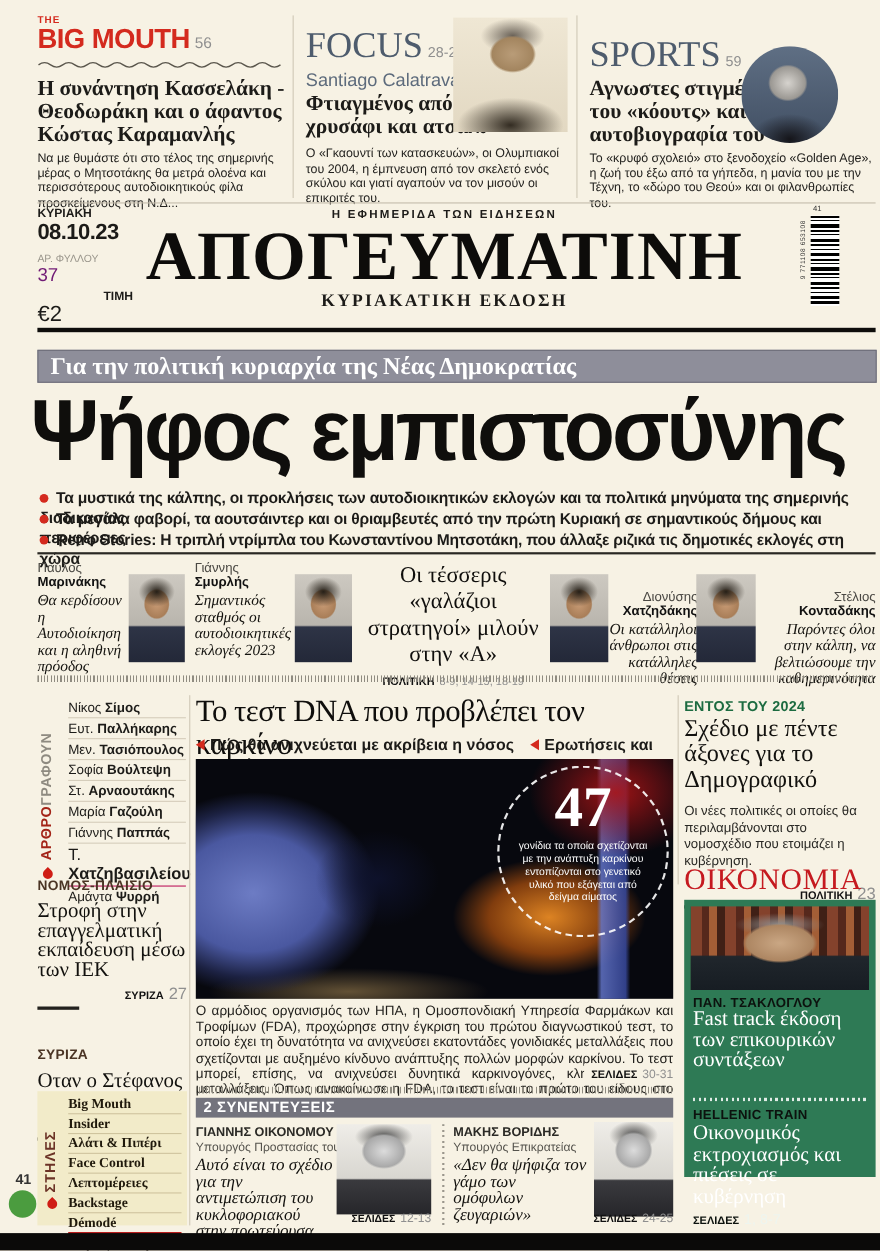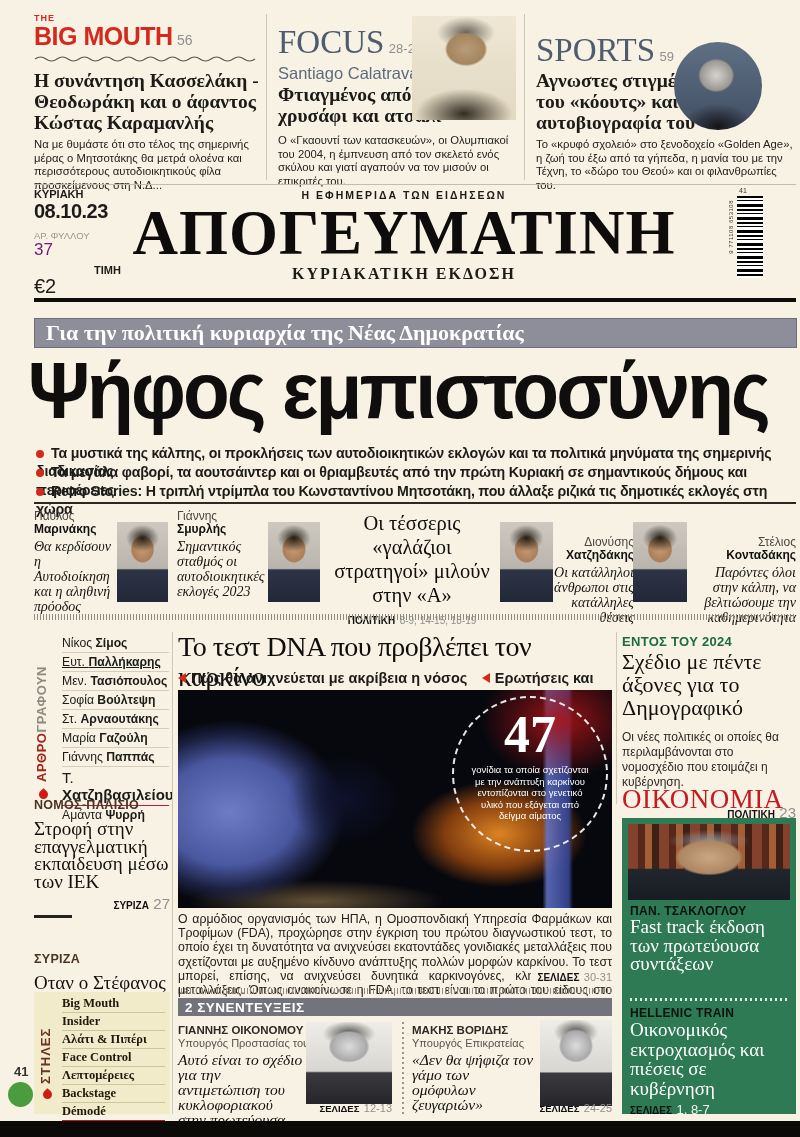--- a/index.html
+++ b/index.html
@@ -182,21 +182,21 @@
   <div class="abs dotrow" style="left:34px;top:614px;width:762px;height:6px;"></div>
 
   <div class="abs" style="left:34px;top:632px;width:136px;height:488px;">
     <div class="abs vtext" style="left:0;top:6px;height:144px;font-size:13px;letter-spacing:.5px;">
       <span class="b" style="color:#a32317;">ΑΡΘΡΟ</span><span class="b" style="color:#8e8a80;">ΓΡΑΦΟΥΝ</span>
     </div>
     <div class="abs drop" style="left:5px;top:158px;"></div>
 
     <div class="abs" style="left:28px;top:2px;width:107px;">
       <div style="padding:2px 0;border-bottom:1px solid #d5cdbb;font-size:12.2px;"><span>Νίκος</span> <span class="b">Σίμος</span></div>
-      <div style="padding:2px 0;border-bottom:1px solid #d5cdbb;font-size:12.2px;text-decoration:underline;"><span>Ευτ.</span> <span class="b">Παλλήκαρης</span></div>
+      <div style="padding:2px 0;border-bottom:1px solid #d5cdbb;font-size:12.2px;"><span>Ευτ.</span> <span class="b">Παλλήκαρης</span></div>
       <div style="padding:2px 0;border-bottom:1px solid #d5cdbb;font-size:12.2px;"><span>Μεν.</span> <span class="b">Τασιόπουλος</span></div>
       <div style="padding:2px 0;border-bottom:1px solid #d5cdbb;font-size:12.2px;"><span>Σοφία</span> <span class="b">Βούλτεψη</span></div>
       <div style="padding:2px 0;border-bottom:1px solid #d5cdbb;font-size:12.2px;"><span>Στ.</span> <span class="b">Αρναουτάκης</span></div>
       <div style="padding:2px 0;border-bottom:1px solid #d5cdbb;font-size:12.2px;"><span>Μαρία</span> <span class="b">Γαζούλη</span></div>
       <div style="padding:2px 0;border-bottom:1px solid #d5cdbb;font-size:12.2px;"><span>Γιάννης</span> <span class="b">Παππάς</span></div>
       <div style="padding:2px 0;border-bottom:1px solid #be185d;font-size:15px;"><span>Τ.</span> <span class="b">Χατζηβασιλείου</span></div>
       <div style="padding:2px 0;font-size:12.2px;"><span>Αμάντα</span> <span class="b">Ψυρρή</span></div>
     </div>
 
     <div class="abs" style="left:0;top:166px;width:136px;">
@@ -294,24 +294,24 @@
     <div class="abs" style="left:0;top:98px;width:174px;font-size:12px;line-height:15px;color:#2a2925;">Οι νέες πολιτικές οι οποίες θα περιλαμβάνονται στο νομοσχέδιο που ετοιμάζει η κυβέρνηση.</div>
     <div class="abs serif" style="left:0;top:18px;width:174px;font-size:22px;line-height:23px;color:#12110e;">Σχέδιο με πέντε άξονες για το Δημογραφικό</div>
     <div class="abs" style="left:0;top:146px;width:174px;">
       <div class="r"><span class="reflabel">ΠΟΛΙΤΙΚΗ</span>
         <span class="refnum" style="font-size:15px;">23</span></div>
       <div style="width:38px;height:3px;background:#23221e;margin-top:1px;"></div>
     </div>
 
     <div class="abs serif" style="left:0;top:152px;font-size:27px;letter-spacing:.5px;color:var(--economy-red,#c51a20);">ΟΙΚΟΝΟΜΙΑ</div>
 
-    <div class="abs" style="left:0;top:186px;width:174px;height:296px;background:var(--economy-box-green,#2e7a55);">
+    <div class="abs" style="left:0;top:186px;width:174px;height:252px;background:var(--economy-box-green,#2e7a55);">
       <div class="abs photo-tsak" style="left:6px;top:6px;width:162px;height:76px;"></div>
       <div class="abs b" style="left:8px;top:86px;font-size:12px;color:#0c120e;letter-spacing:.3px;">ΠΑΝ. ΤΣΑΚΛΟΓΛΟΥ</div>
-      <div class="abs serif" style="left:8px;top:100px;width:156px;font-size:19px;line-height:18.5px;color:#fff;">Fast track έκδοση των πρωτεύουσα συντάξεων</div>
+      <div class="abs serif" style="left:8px;top:100px;width:156px;font-size:19px;line-height:18.5px;color:#fff;">Fast track έκδοση των επικουρικών συντάξεων</div>
       <div class="abs" style="left:8px;top:180px;width:158px;height:3px;background-image:repeating-linear-gradient(90deg,rgba(255,255,255,.85) 0 2px,transparent 2px 5px);"></div>
       <div class="abs b" style="left:8px;top:188px;font-size:12px;color:#0c120e;letter-spacing:.3px;">HELLENIC TRAIN</div>
       <div class="abs serif" style="left:8px;top:202px;width:156px;font-size:19px;line-height:19.5px;color:#fff;">Οικονομικός εκτροχιασμός και πιέσεις σε κυβέρνηση</div>
       <div class="abs" style="left:8px;top:282px;">
         <span class="reflabel" style="color:#0c120e;">ΣΕΛΙΔΕΣ</span>
         <span style="font-size:13px;color:#eef5ef;">1, 8-7</span>
       </div>
     </div>
   </div>
 

